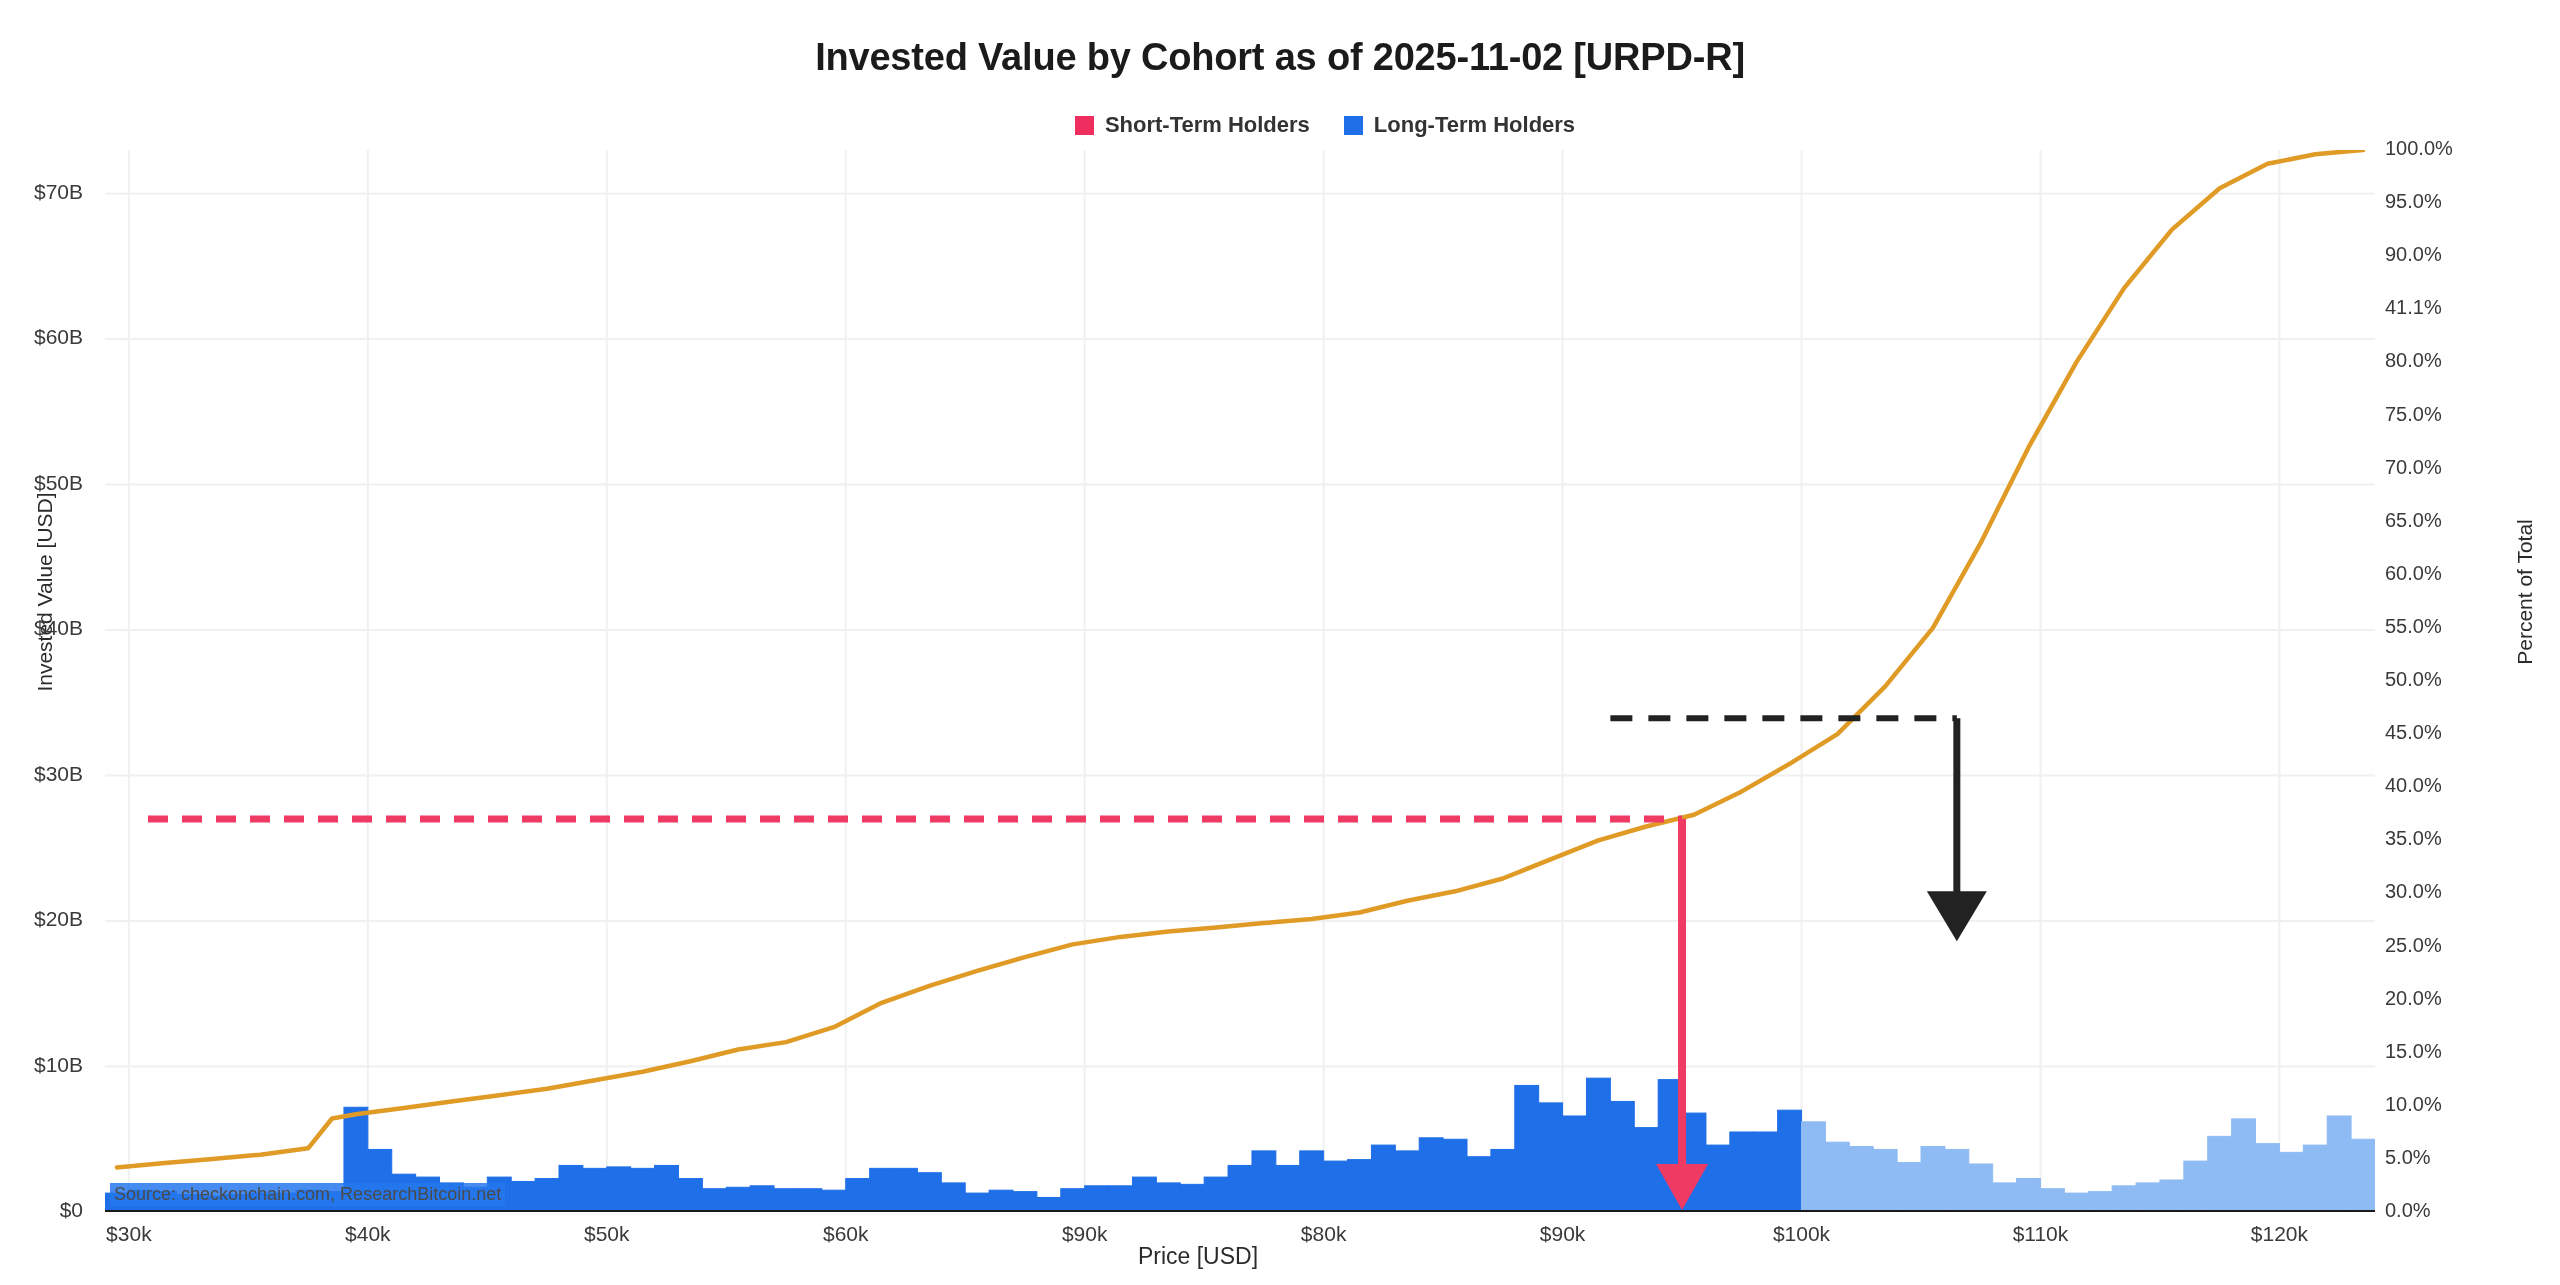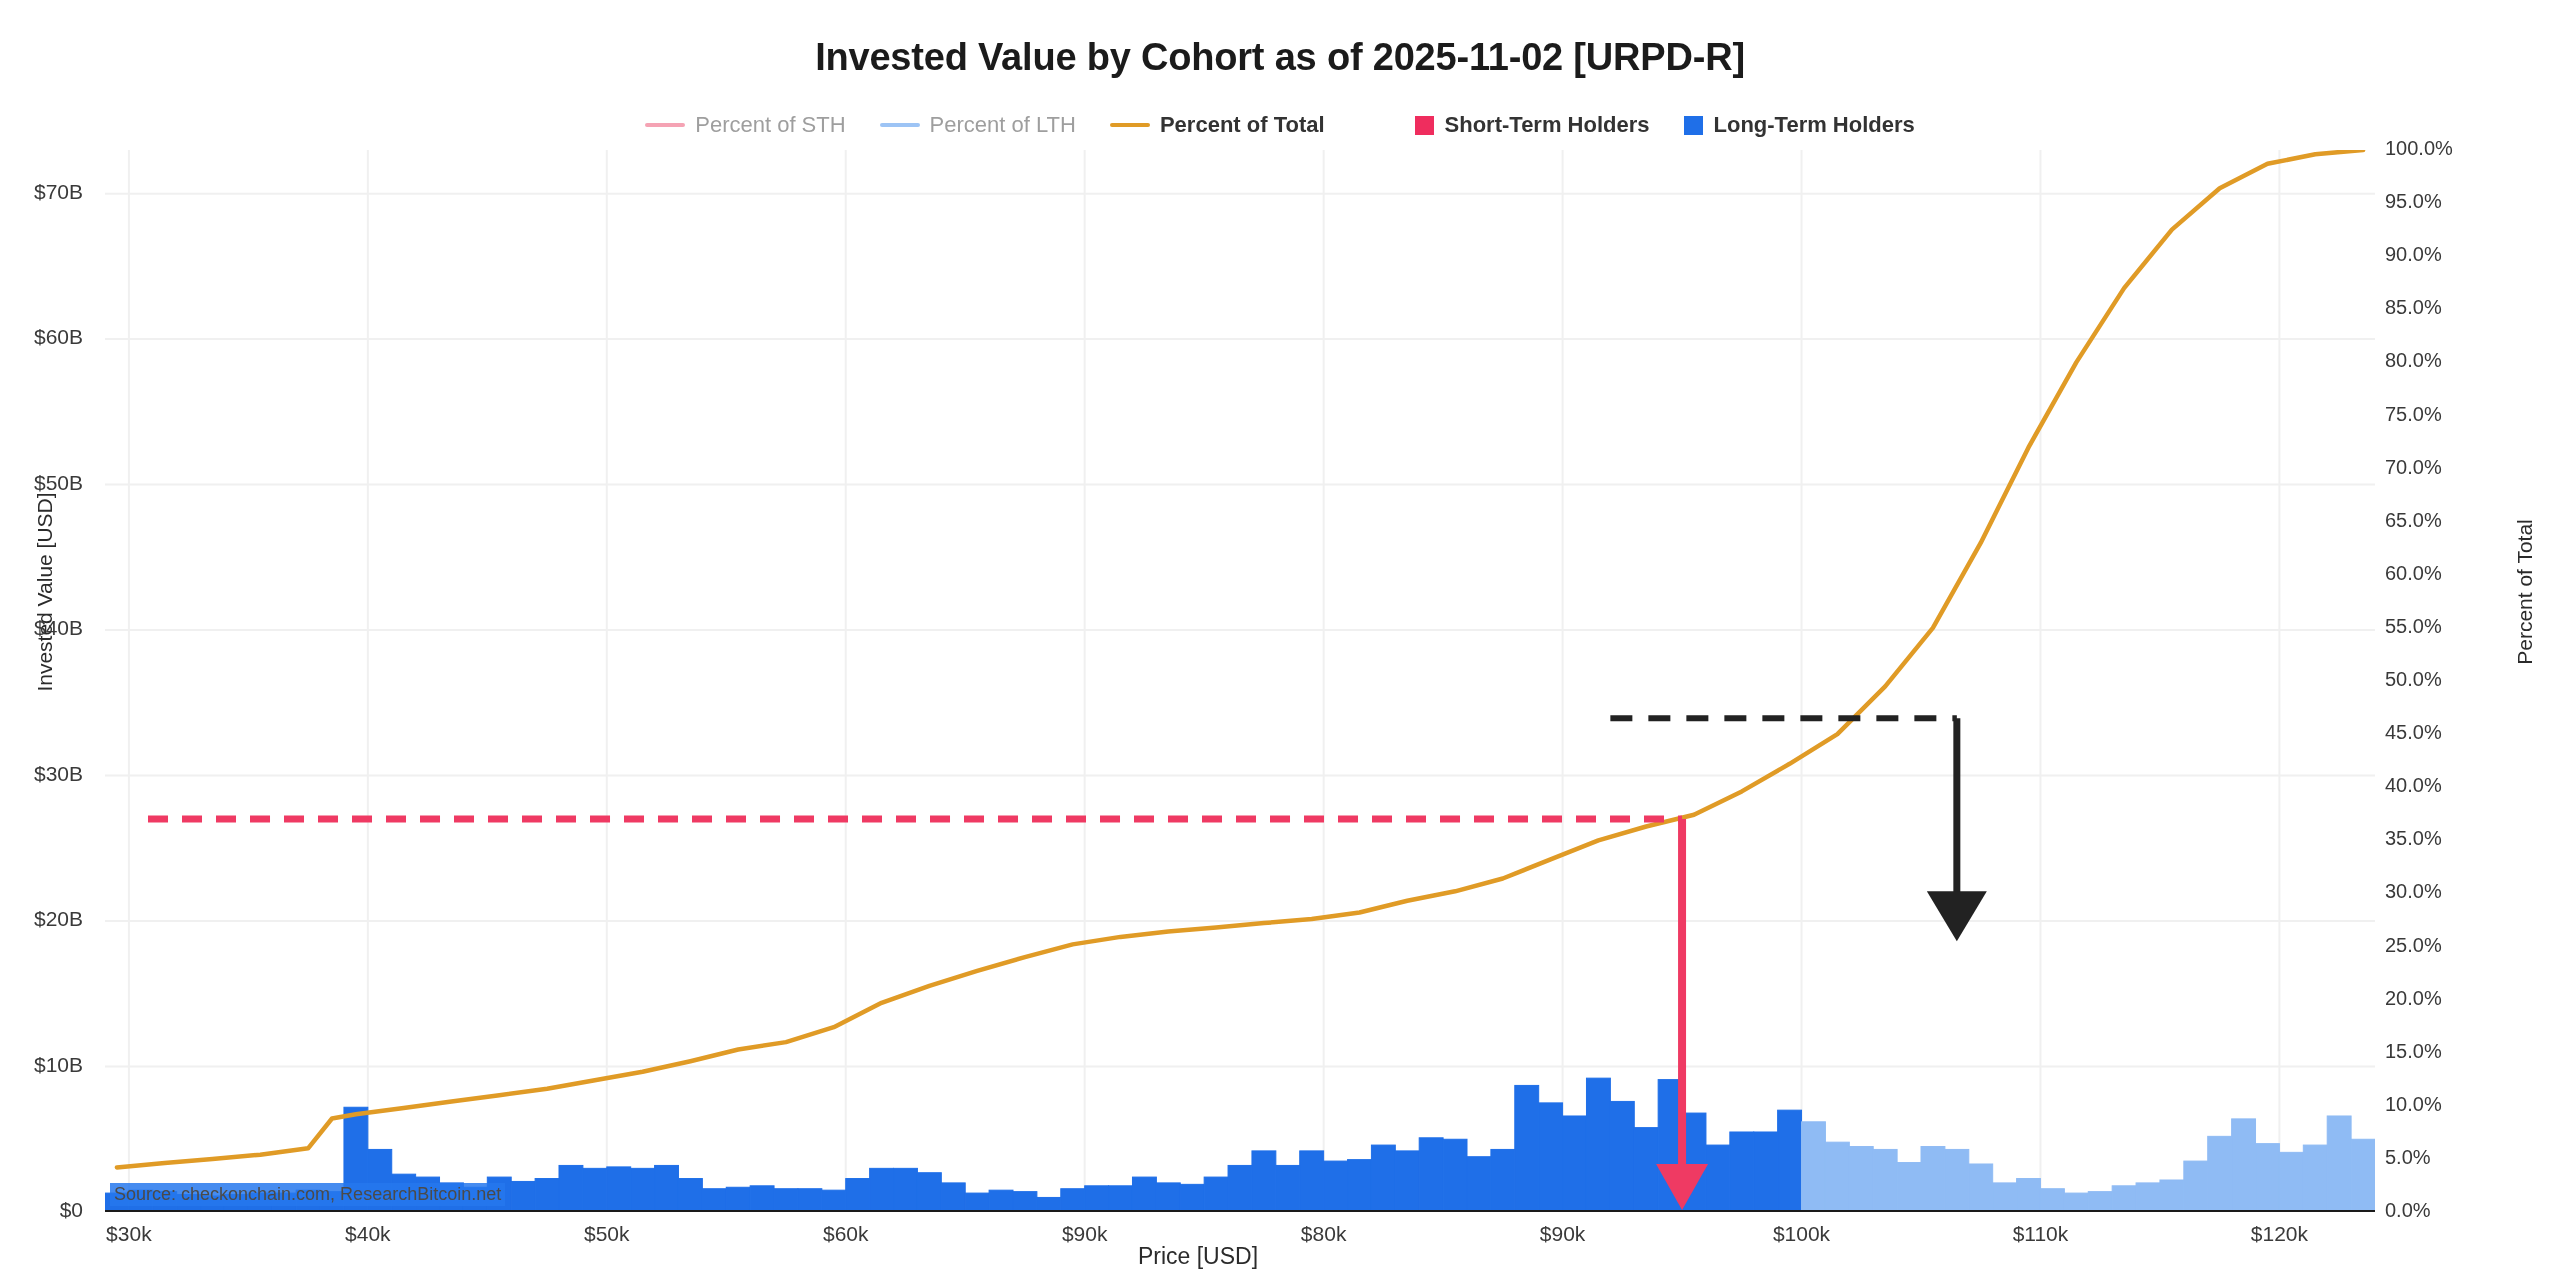--- a/index.html
+++ b/index.html
@@ -168,34 +168,20 @@
   }
 </style>
 </head>
 <body>
 
 <div id="root">
 
   <div id="chart-title">Invested Value by Cohort as of 2025-11-02 [URPD-R]</div>
 
   <div id="legend">
-    <div class="legend-group">
-      <div class="legend-item">
-        <span class="legend-line" style="background:#f5a3b4"></span>
-        <span class="legend-label-muted">Percent of STH</span>
-      </div>
-      <div class="legend-item">
-        <span class="legend-line" style="background:#9dc4f5"></span>
-        <span class="legend-label-muted">Percent of LTH</span>
-      </div>
-      <div class="legend-item">
-        <span class="legend-line" style="background:#e09B26"></span>
-        <span class="legend-label-dark">Percent of Total</span>
-      </div>
-    </div>
     <div class="legend-gap"></div>
     <div class="legend-group">
       <div class="legend-item">
         <span class="legend-swatch" style="background:#ef2d5e"></span>
         <span class="legend-label-dark">Short-Term Holders</span>
       </div>
       <div class="legend-item">
         <span class="legend-swatch" style="background:#1f6fe8"></span>
         <span class="legend-label-dark">Long-Term Holders</span>
       </div>
@@ -229,21 +215,21 @@
       <div class="ytick-right" style="top: 827.3px;">35.0%</div>
       <div class="ytick-right" style="top: 774.2px;">40.0%</div>
       <div class="ytick-right" style="top: 721.1px;">45.0%</div>
       <div class="ytick-right" style="top: 668px;">50.0%</div>
       <div class="ytick-right" style="top: 614.9px;">55.0%</div>
       <div class="ytick-right" style="top: 561.8px;">60.0%</div>
       <div class="ytick-right" style="top: 508.7px;">65.0%</div>
       <div class="ytick-right" style="top: 455.6px;">70.0%</div>
       <div class="ytick-right" style="top: 402.5px;">75.0%</div>
       <div class="ytick-right" style="top: 349.4px;">80.0%</div>
-      <div class="ytick-right" style="top: 296.3px;">85.0%</div>
+      <div class="ytick-right" style="top: 296.3px;">41.1%</div>
       <div class="ytick-right" style="top: 243.2px;">90.0%</div>
       <div class="ytick-right" style="top: 190.1px;">95.0%</div>
       <div class="ytick-right" style="top: 137px;">100.0%</div>
     </div>
   <div id="xtick-wrap">
       <div class="xtick" style="left: 128.895px;">$30k</div>
       <div class="xtick" style="left: 367.842px;">$40k</div>
       <div class="xtick" style="left: 606.789px;">$50k</div>
       <div class="xtick" style="left: 845.737px;">$60k</div>
       <div class="xtick" style="left: 1084.68px;">$90k</div>

